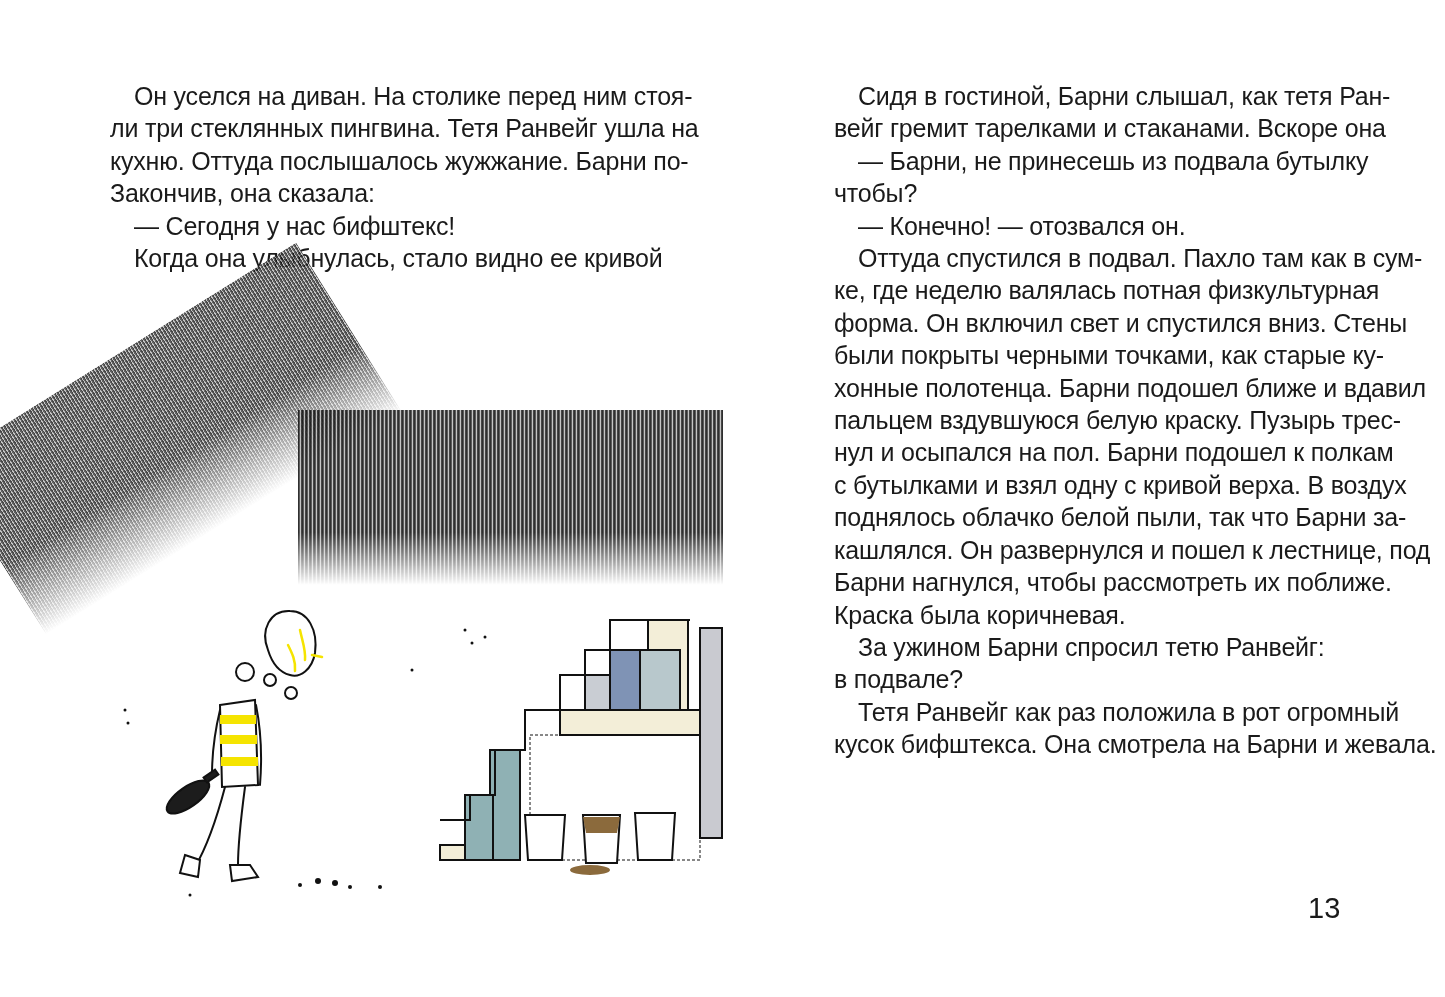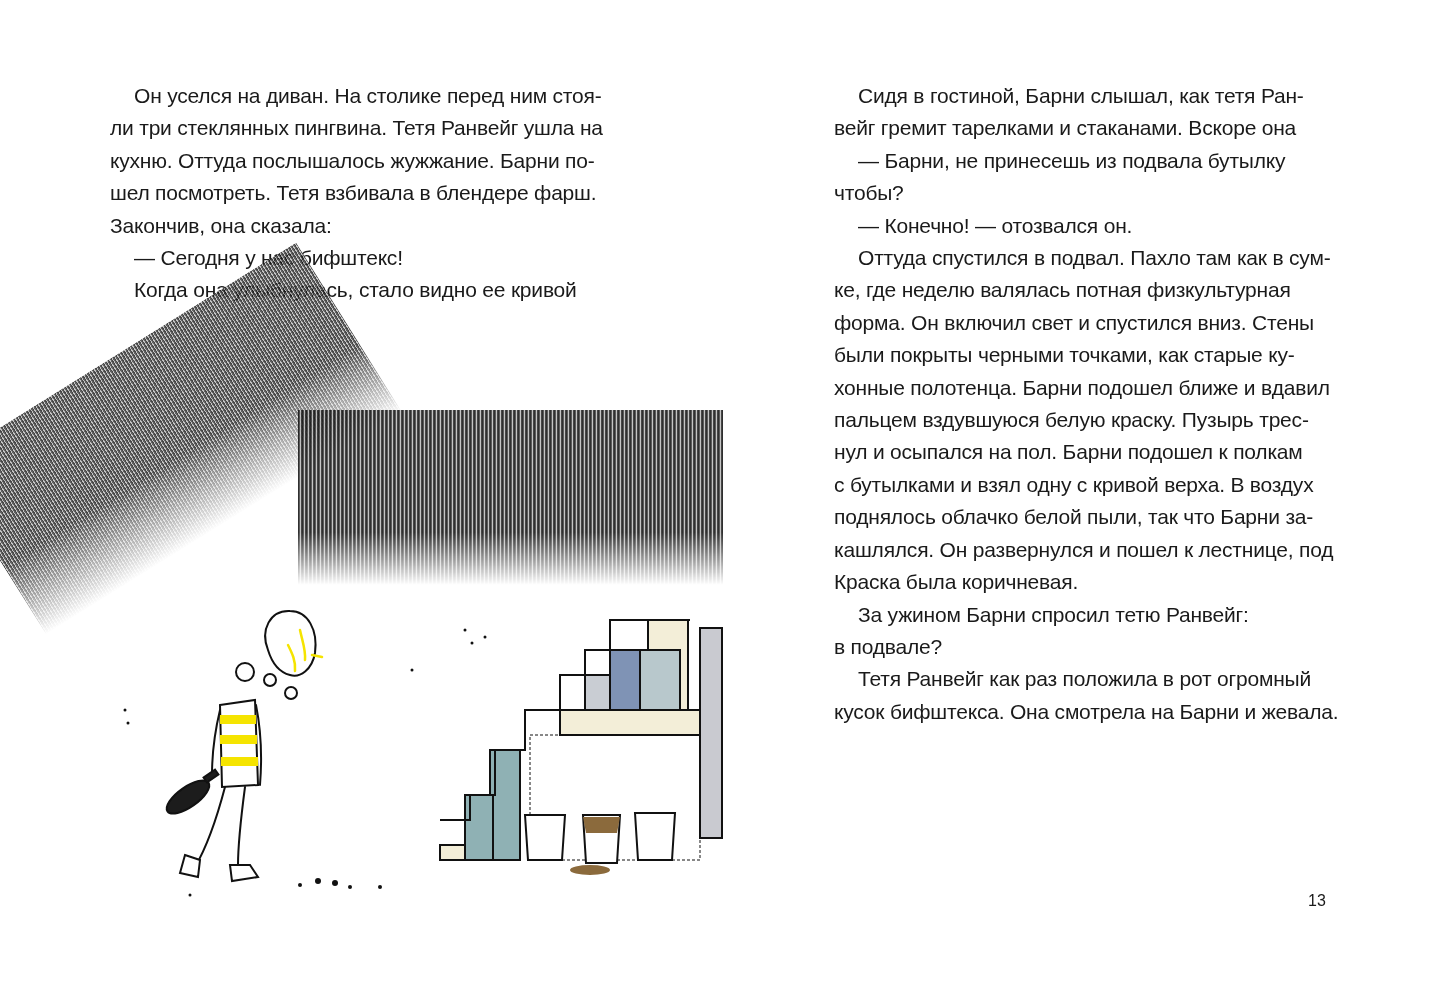--- a/index.html
+++ b/index.html
@@ -4,27 +4,27 @@
 <style>
   html, body { margin:0; padding:0; }
   body {
     width:1445px; height:997px; background:#ffffff; position:relative; overflow:hidden;
     font-family:"Liberation Sans", "DejaVu Sans", sans-serif; color:#1a1a1a;
   }
   .page { position:absolute; top:0; height:997px; }
   .page-left { left:0; width:722px; }
   .page-right { left:722px; width:723px; }
   .column {
-    position:absolute; font-size:21px; line-height:32.4px; letter-spacing:-0.2px;
+    position:absolute; font-size:25px; line-height:32.4px; letter-spacing:-0.2px;
   }
   .col-left { left:110px; top:80px; width:545px; }
   .col-right { left:798px; top:80px; width:560px;margin-left:36px; }
   .line { display:block; white-space:nowrap; }
   .line.indent { padding-left:24px; }
-  .page-number { position:absolute; left:1308px; top:892px; font-size:16px; color:#1a1a1a; }
+  .page-number { position:absolute; left:1308px; top:892px; font-size:29px; color:#1a1a1a; }
 
   .illustration { position:absolute; left:0; top:405px; width:740px; height:495px; }
   .scratch-top {
     position:absolute; left:298px; top:5px; width:425px; height:175px;
     background:
       repeating-linear-gradient(90deg, rgba(0,0,0,0.85) 0 1px, rgba(0,0,0,0.25) 1px 2px, rgba(255,255,255,0.6) 2px 3px, rgba(0,0,0,0.55) 3px 4px),
       #555;
     opacity:0.85;
     -webkit-mask-image: linear-gradient(180deg, #000 70%, transparent 100%);
             mask-image: linear-gradient(180deg, #000 70%, transparent 100%);
@@ -42,21 +42,20 @@
   .art { position:absolute; left:0; top:0; width:740px; height:495px; }
 </style>
 </head>
 <body>
 
 <div class="page page-left">
   <div class="column col-left">
     <span class="line indent">Он уселся на диван. На столике перед ним стоя-</span>
     <span class="line">ли три стеклянных пингвина. Тетя Ранвейг ушла на</span>
     <span class="line">кухню. Оттуда послышалось жужжание. Барни по-</span>
-    <span class="line">шел посмотреть. Тетя взбивала в блендере фарш.</span>
     <span class="line">Закончив, она сказала:</span>
     <span class="line indent">— Сегодня у нас бифштекс!</span>
     <span class="line indent">Когда она улыбнулась, стало видно ее кривой</span>
   </div>
 
   <div class="illustration">
     <div class="scratch-diag"></div>
     <div class="scratch-top"></div>
     <svg class="art" viewBox="0 0 740 495">
 
@@ -138,20 +137,21 @@
   <span class="line indent">Оттуда спустился в подвал. Пахло там как в сум-</span>
   <span class="line">ке, где неделю валялась потная физкультурная</span>
   <span class="line">форма. Он включил свет и спустился вниз. Стены</span>
   <span class="line">были покрыты черными точками, как старые ку-</span>
   <span class="line">хонные полотенца. Барни подошел ближе и вдавил</span>
   <span class="line">пальцем вздувшуюся белую краску. Пузырь трес-</span>
   <span class="line">нул и осыпался на пол. Барни подошел к полкам</span>
   <span class="line">с бутылками и взял одну с кривой верха. В воздух</span>
   <span class="line">поднялось облачко белой пыли, так что Барни за-</span>
   <span class="line">кашлялся. Он развернулся и пошел к лестнице, под</span>
+  <span class="line">Барни нагнулся, чтобы рассмотреть их поближе.</span>
   <span class="line">Краска была коричневая.</span>
   <span class="line indent">За ужином Барни спросил тетю Ранвейг:</span>
   <span class="line">в подвале?</span>
   <span class="line indent">Тетя Ранвейг как раз положила в рот огромный</span>
   <span class="line">кусок бифштекса. Она смотрела на Барни и жевала.</span>
 </div>
 
 <div class="page-number">13</div>
 
 </body></html>

